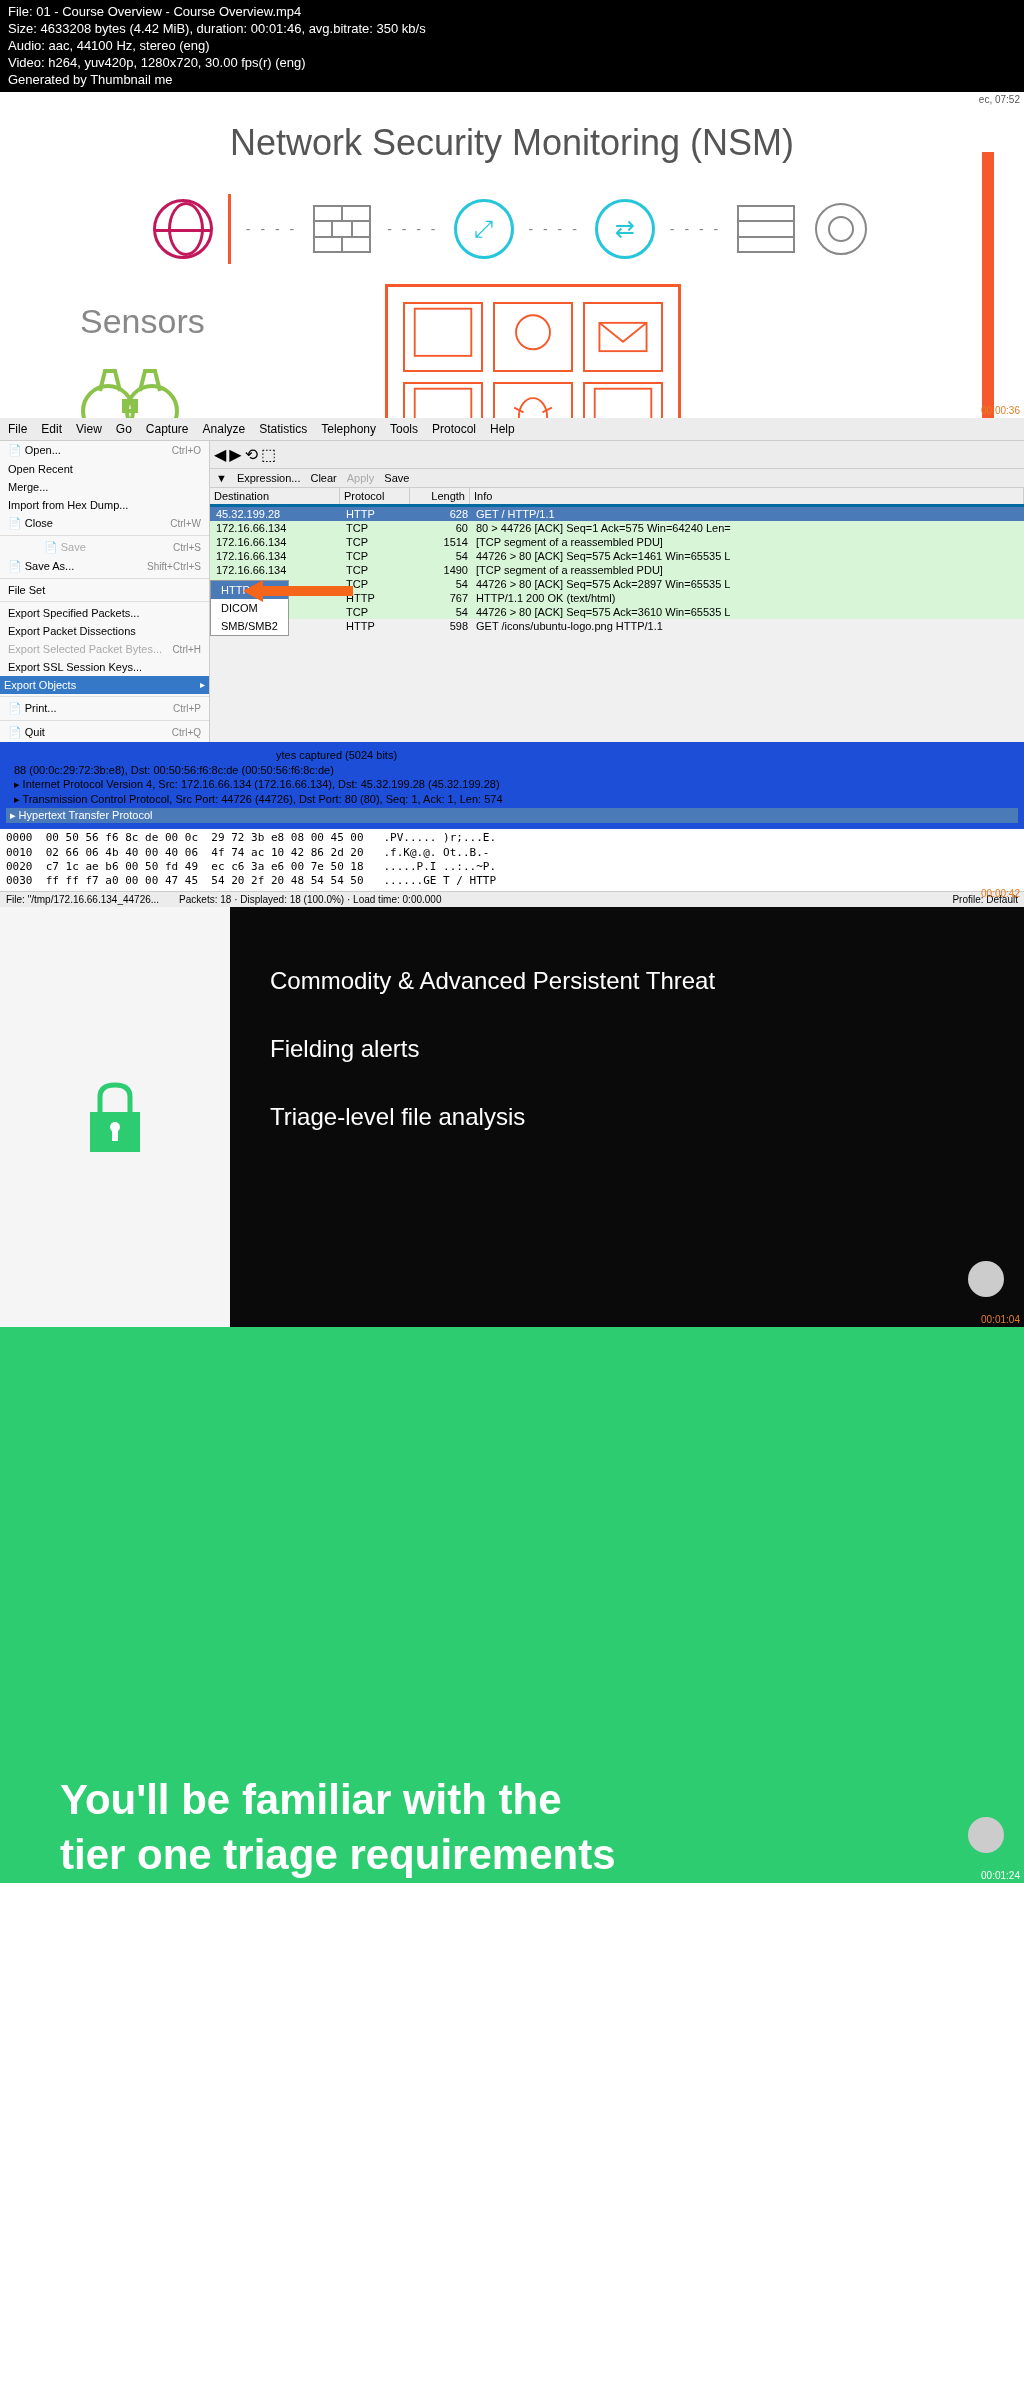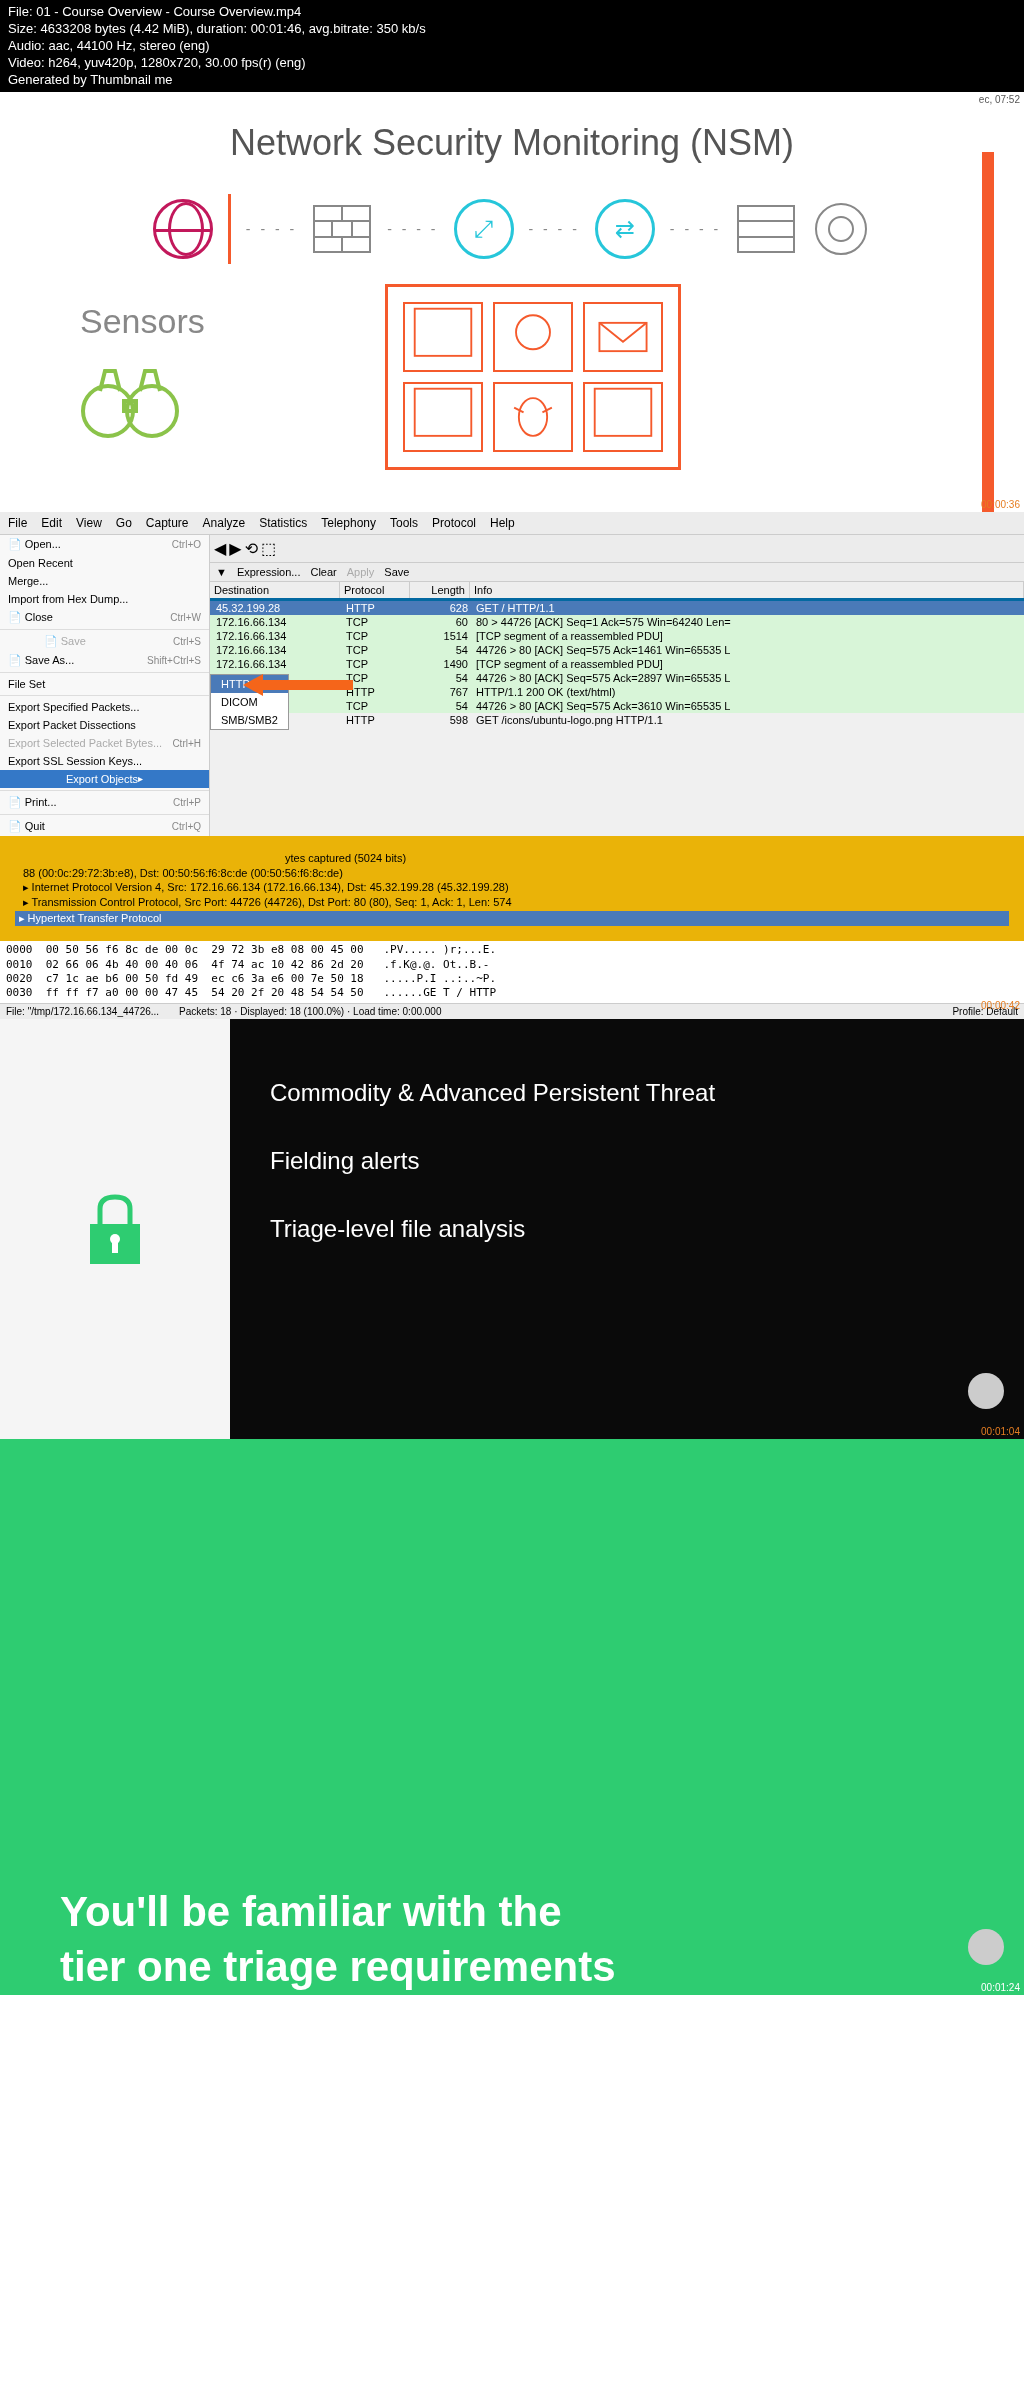--- a/index.html
+++ b/index.html
@@ -1,18 +1,18 @@
 <!DOCTYPE html>
 <html><head>
 <meta charset="utf-8">
 <style>
 *{margin:0;padding:0;box-sizing:border-box;font-family:Arial,sans-serif}
 body{background:#fff;width:1024px}
 .black-header{background:#000;color:#fff;padding:4px 8px;font-size:13px;line-height:1.3}
-.slide1{background:#fff;height:420px;position:relative;padding:20px}
+.slide1{background:#fff;height:326px;position:relative;padding:20px}
 .slide1-title{text-align:center;font-size:36px;color:#555;font-weight:300;margin-top:10px}
 .orange-bar{position:absolute;right:30px;top:60px;width:12px;height:360px;background:#f55a2c}
 .nsm-diagram{margin-top:30px;display:flex;align-items:center;justify-content:center;gap:15px}
 .globe-icon{width:60px;height:60px;border:3px solid #c2185b;border-radius:50%;position:relative}
 .globe-icon::before{content:'';position:absolute;top:50%;left:0;right:0;height:3px;background:#c2185b}
 .globe-icon::after{content:'';position:absolute;left:50%;top:0;bottom:0;width:30px;margin-left:-15px;border:3px solid #c2185b;border-radius:50%}
 .orange-vbar{width:3px;height:70px;background:#f55a2c}
 .dots{color:#888;letter-spacing:3px;font-size:14px}
 .firewall-icon{width:60px;height:50px}
 .switch-icon{width:60px;height:60px;border:3px solid #26c6da;border-radius:50%;color:#26c6da;display:flex;align-items:center;justify-content:center;font-size:24px}
@@ -20,40 +20,40 @@
 .sensors-row{display:flex;align-items:flex-start;margin-top:20px;padding-left:60px}
 .binoculars{width:100px;height:100px;margin-top:10px}
 .server-box{border:3px solid #f55a2c;padding:15px;margin-left:180px;display:grid;grid-template-columns:1fr 1fr 1fr;gap:10px}
 .server-item{width:80px;height:70px;border:2px solid #f55a2c;position:relative}
 .wireshark{background:#f0f0f0;position:relative}
 .ws-menubar{display:flex;gap:14px;padding:4px 8px;font-size:12px;background:#ececec;border-bottom:1px solid #ccc}
 .ws-layout{display:flex}
 .ws-filemenu{width:210px;background:#f8f8f8;border-right:1px solid #ccc;font-size:11px}
 .ws-menuitem{display:flex;justify-content:space-between;padding:3px 8px;align-items:center}
 .ws-separator{border-top:1px solid #ddd;margin:2px 0}
-.ws-export-objects{background:#3478c7;color:#fff;display:flex;justify-content:center;padding:3px 4px}
+.ws-export-objects{background:#3478c7;color:#fff;display:flex;justify-content:space-between;padding:3px 4px}
 .ws-right{flex:1}
 .ws-toolbar{background:#ececec;padding:4px;display:flex;gap:3px;border-bottom:1px solid #ccc;height:28px}
 .ws-filterbar{background:#ececec;padding:3px 6px;font-size:11px;display:flex;gap:10px;border-bottom:1px solid #ccc}
 .ws-table{font-family:monospace;font-size:11px}
 .ws-header{display:flex;background:#eee;border-bottom:3px solid #0369a1}
 .ws-header div{padding:2px 4px;border-right:1px solid #ccc}
 .ws-row{display:flex;padding:0 2px}
 .ws-row div{padding:1px 4px;white-space:nowrap;overflow:hidden}
 .col-dst{width:130px}
 .col-proto{width:70px}
 .col-len{width:60px;text-align:right}
 .col-info{flex:1}
 .row-blue{background:#4a7ab8;color:#fff}
 .row-green{background:#d8f5d8}
 .submenu{position:absolute;left:210px;top:162px;background:#fff;border:1px solid #999;font-size:11px;z-index:10;min-width:60px}
 .submenu div{padding:3px 10px}
 .submenu-http{background:#4a7ab8;color:#fff}
 .orange-arrow{position:absolute;left:243px;top:160px;z-index:20}
-.ws-details{background:#eab308;font-family:monospace;font-size:11px;padding:15px}
+.ws-details{background:#1d4ed8;font-family:monospace;font-size:11px;padding:6px}
 .ws-details div{padding:1px 4px}
 .row-http{background:#4a7ab8;color:#fff}
 .ws-hex{background:#fff;font-family:monospace;font-size:11px;padding:2px 6px;line-height:1.3;white-space:pre}
 .ws-status{background:#ececec;font-size:10px;padding:2px 6px;display:flex;gap:20px;border-top:1px solid #ccc}
 .ts-label{position:absolute;font-size:10px;color:#e67e22}
 .slide3{display:flex;height:420px;position:relative}
 .slide3-left{width:230px;background:#f5f5f5;display:flex;align-items:center;justify-content:center}
 .lock-icon{width:80px;height:80px}
 .slide3-right{flex:1;background:#0a0a0a;color:#fff;padding:60px 40px;font-size:24px;font-weight:400}
 .slide3-right p{margin-bottom:40px}

